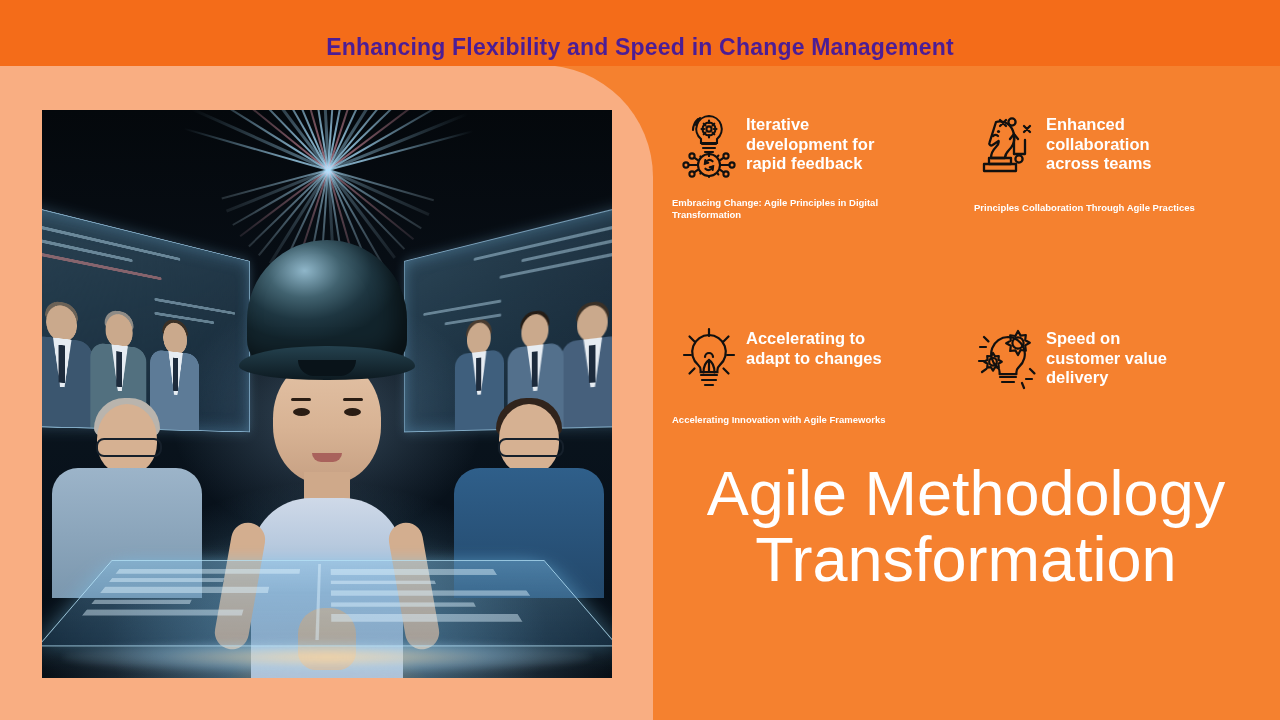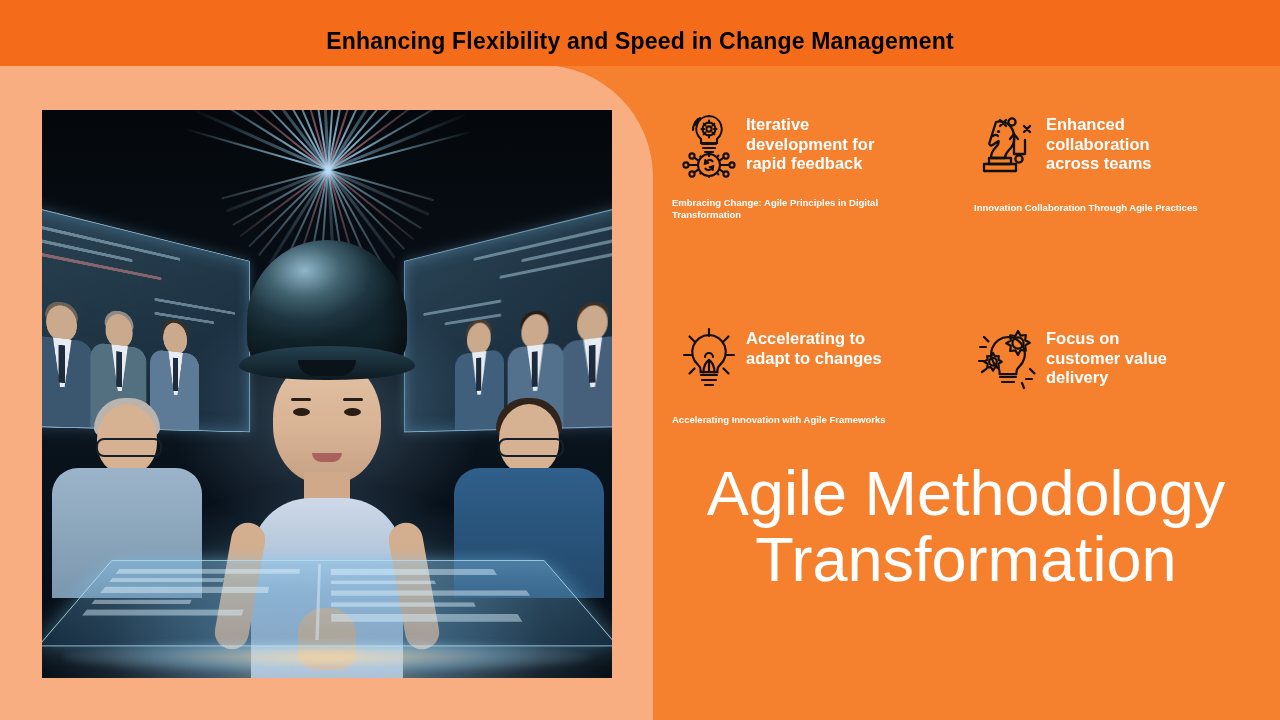--- a/index.html
+++ b/index.html
@@ -28,24 +28,24 @@
     left: 0;
     top: 0;
     width: 1280px;
     height: 66px;
     background: #f46c19;
     z-index: 3;
   }
   .header-title {
     position: absolute;
     left: 0;
-    top: 26px;
+    top: 32px;
     width: 1280px;
     text-align: center;
-    color: #000000;
+    color: #4c1d95;
     font-size: 23px;
     font-weight: bold;
     letter-spacing: .2px;
     line-height: 30px;
     white-space: nowrap;
   }
 
   
   .left-panel {
     position: absolute;
@@ -591,21 +591,21 @@
               <path d="M40 22l-4 5M40 22l4 5"></path>
               <path d="M40 42h11V28"></path>
               <circle cx="38" cy="10" r="3.6"></circle>
               <circle cx="45" cy="47" r="3.6"></circle>
               <path d="M26 8l6 6M32 8l-6 6"></path>
               <path d="M50 14l6 6M56 14l-6 6"></path>
             </svg>
           </div>
           <div class="feature-title">Enhanced collaboration across teams</div>
         </div>
-        <div class="feature-caption">Innovation Collaboration Through Agile Practices</div>
+        <div class="feature-caption">Principles Collaboration Through Agile Practices</div>
       </div>
 
     </div>
 
     <div class="feature-row second">
 
       <div class="feature f3">
         <div class="feature-head">
           <div class="feature-icon">
             <svg width="68" height="66" viewBox="0 0 68 66" fill="none" stroke="#11100f" stroke-width="2.2" stroke-linecap="round">
@@ -631,21 +631,21 @@
               <path d="M34 10a17 17 0 0 1 11 29.8c-1.8 1.6-2.6 3.4-2.6 5.4v2H25.6v-2c0-2-.8-3.8-2.6-5.4A17 17 0 0 1 34 10z"></path>
               <path d="M26 50h16M28 55h12"></path>
               <path d="M44 4l2.6 4.6 5.2-.6-.6 5.2 4.6 2.6-4.6 2.6.6 5.2-5.2-.6L44 28l-2.6-4.6-5.2.6.6-5.2-4.6-2.6 4.6-2.6-.6-5.2 5.2.6z"></path>
               <circle cx="44" cy="16" r="5.6"></circle>
               <path d="M19 26l2 3.4 3.8-.4-.4 3.8 3.4 2-3.4 2 .4 3.8-3.8-.4-2 3.4-2-3.4-3.8.4.4-3.8-3.4-2 3.4-2-.4-3.8 3.8.4z"></path>
               <circle cx="19" cy="34.8" r="3.8"></circle>
               <path d="M6 20h6M10 10l4.4 4.4M56 42l4.4 4.4M52 52h6M48 56l2 5"></path>
               <path d="M5 34h5M8 45l4.4-3.2"></path>
             </svg>
           </div>
-          <div class="feature-title">Focus on customer value delivery</div>
+          <div class="feature-title">Speed on customer value delivery</div>
         </div>
       </div>
 
     </div>
   </div>
 
   <div class="headline">
     <div>Agile Methodology</div>
     <div>Transformation</div>
   </div>

